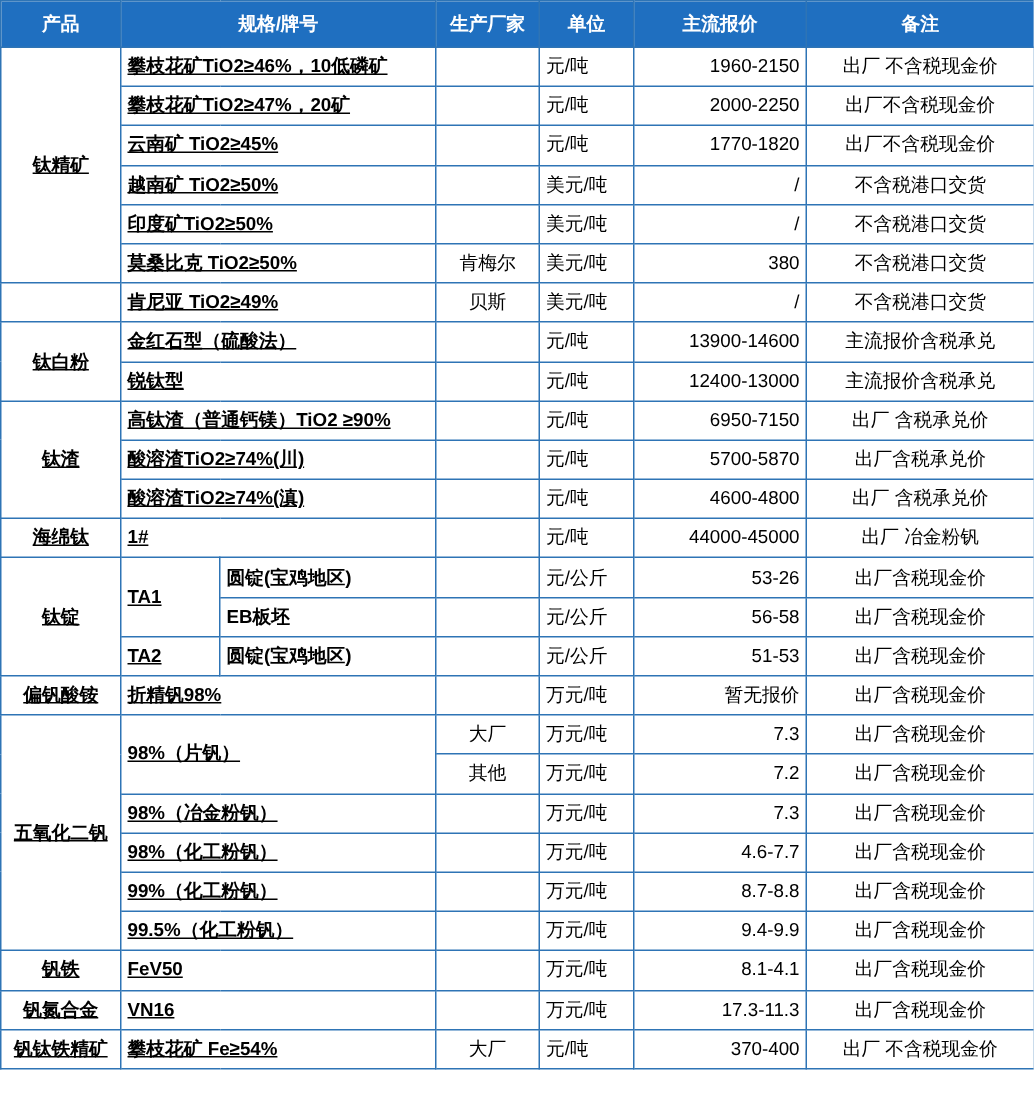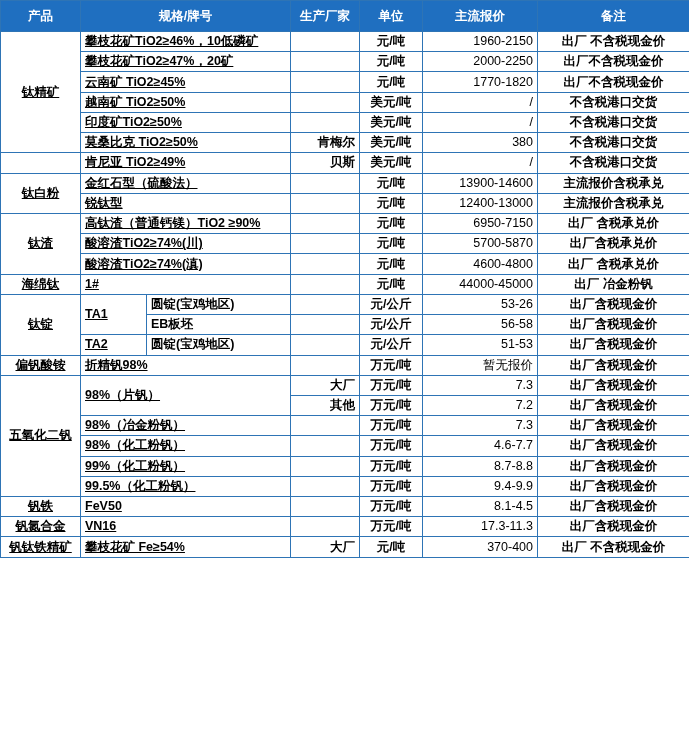--- a/index.html
+++ b/index.html
@@ -11,21 +11,21 @@
     width: 689px;
     height: 739px;
     font-family: "Liberation Sans", sans-serif;
     color: #000000;
     overflow: hidden;
   }
   table.price-table {
     border-collapse: collapse;
     table-layout: fixed;
     width: 689px;
-    height: 558px;
+    height: 713px;
   }
   table.price-table th,
   table.price-table td {
     border: 1px solid #2e74b5;
     font-size: 12.5px;
     padding: 0 4px;
     vertical-align: middle;
     line-height: 1.2;
   }
   thead th {
@@ -47,37 +47,36 @@
     font-weight: bold;
     font-size: 13px;
     text-decoration: underline;
   }
   td.spec2 {
     text-align: left;
     font-weight: bold;
     font-size: 13px;
   }
   td.maker {
-    text-align: right;
-    font-weight: bold;
+    text-align: center;
+    font-weight: normal;
     font-size: 13px;
   }
   td.unit {
-    text-align: center;
-    font-weight: bold;
+    font-weight: normal;
     font-size: 13px;
   }
   td.price {
     text-align: right;
     font-weight: normal;
     font-size: 13px;
   }
   td.note {
     text-align: center;
-    font-weight: bold;
+    font-weight: normal;
     font-size: 12.5px;
   }
   td.empty {
     padding: 0;
   }
 </style>
 </head>
 <body>
 
 <table class="price-table">
@@ -277,21 +276,21 @@
       <td class="unit">万元/吨</td>
       <td class="price">9.4-9.9</td>
       <td class="note">出厂含税现金价</td>
     </tr>
 
     <tr>
       <td class="cat">钒铁</td>
       <td class="spec" colspan="2">FeV50</td>
       <td class="maker"></td>
       <td class="unit">万元/吨</td>
-      <td class="price">8.1-4.5</td>
+      <td class="price">8.1-4.1</td>
       <td class="note">出厂含税现金价</td>
     </tr>
 
     <tr>
       <td class="cat">钒氮合金</td>
       <td class="spec" colspan="2">VN16</td>
       <td class="maker"></td>
       <td class="unit">万元/吨</td>
       <td class="price">17.3-11.3</td>
       <td class="note">出厂含税现金价</td>

